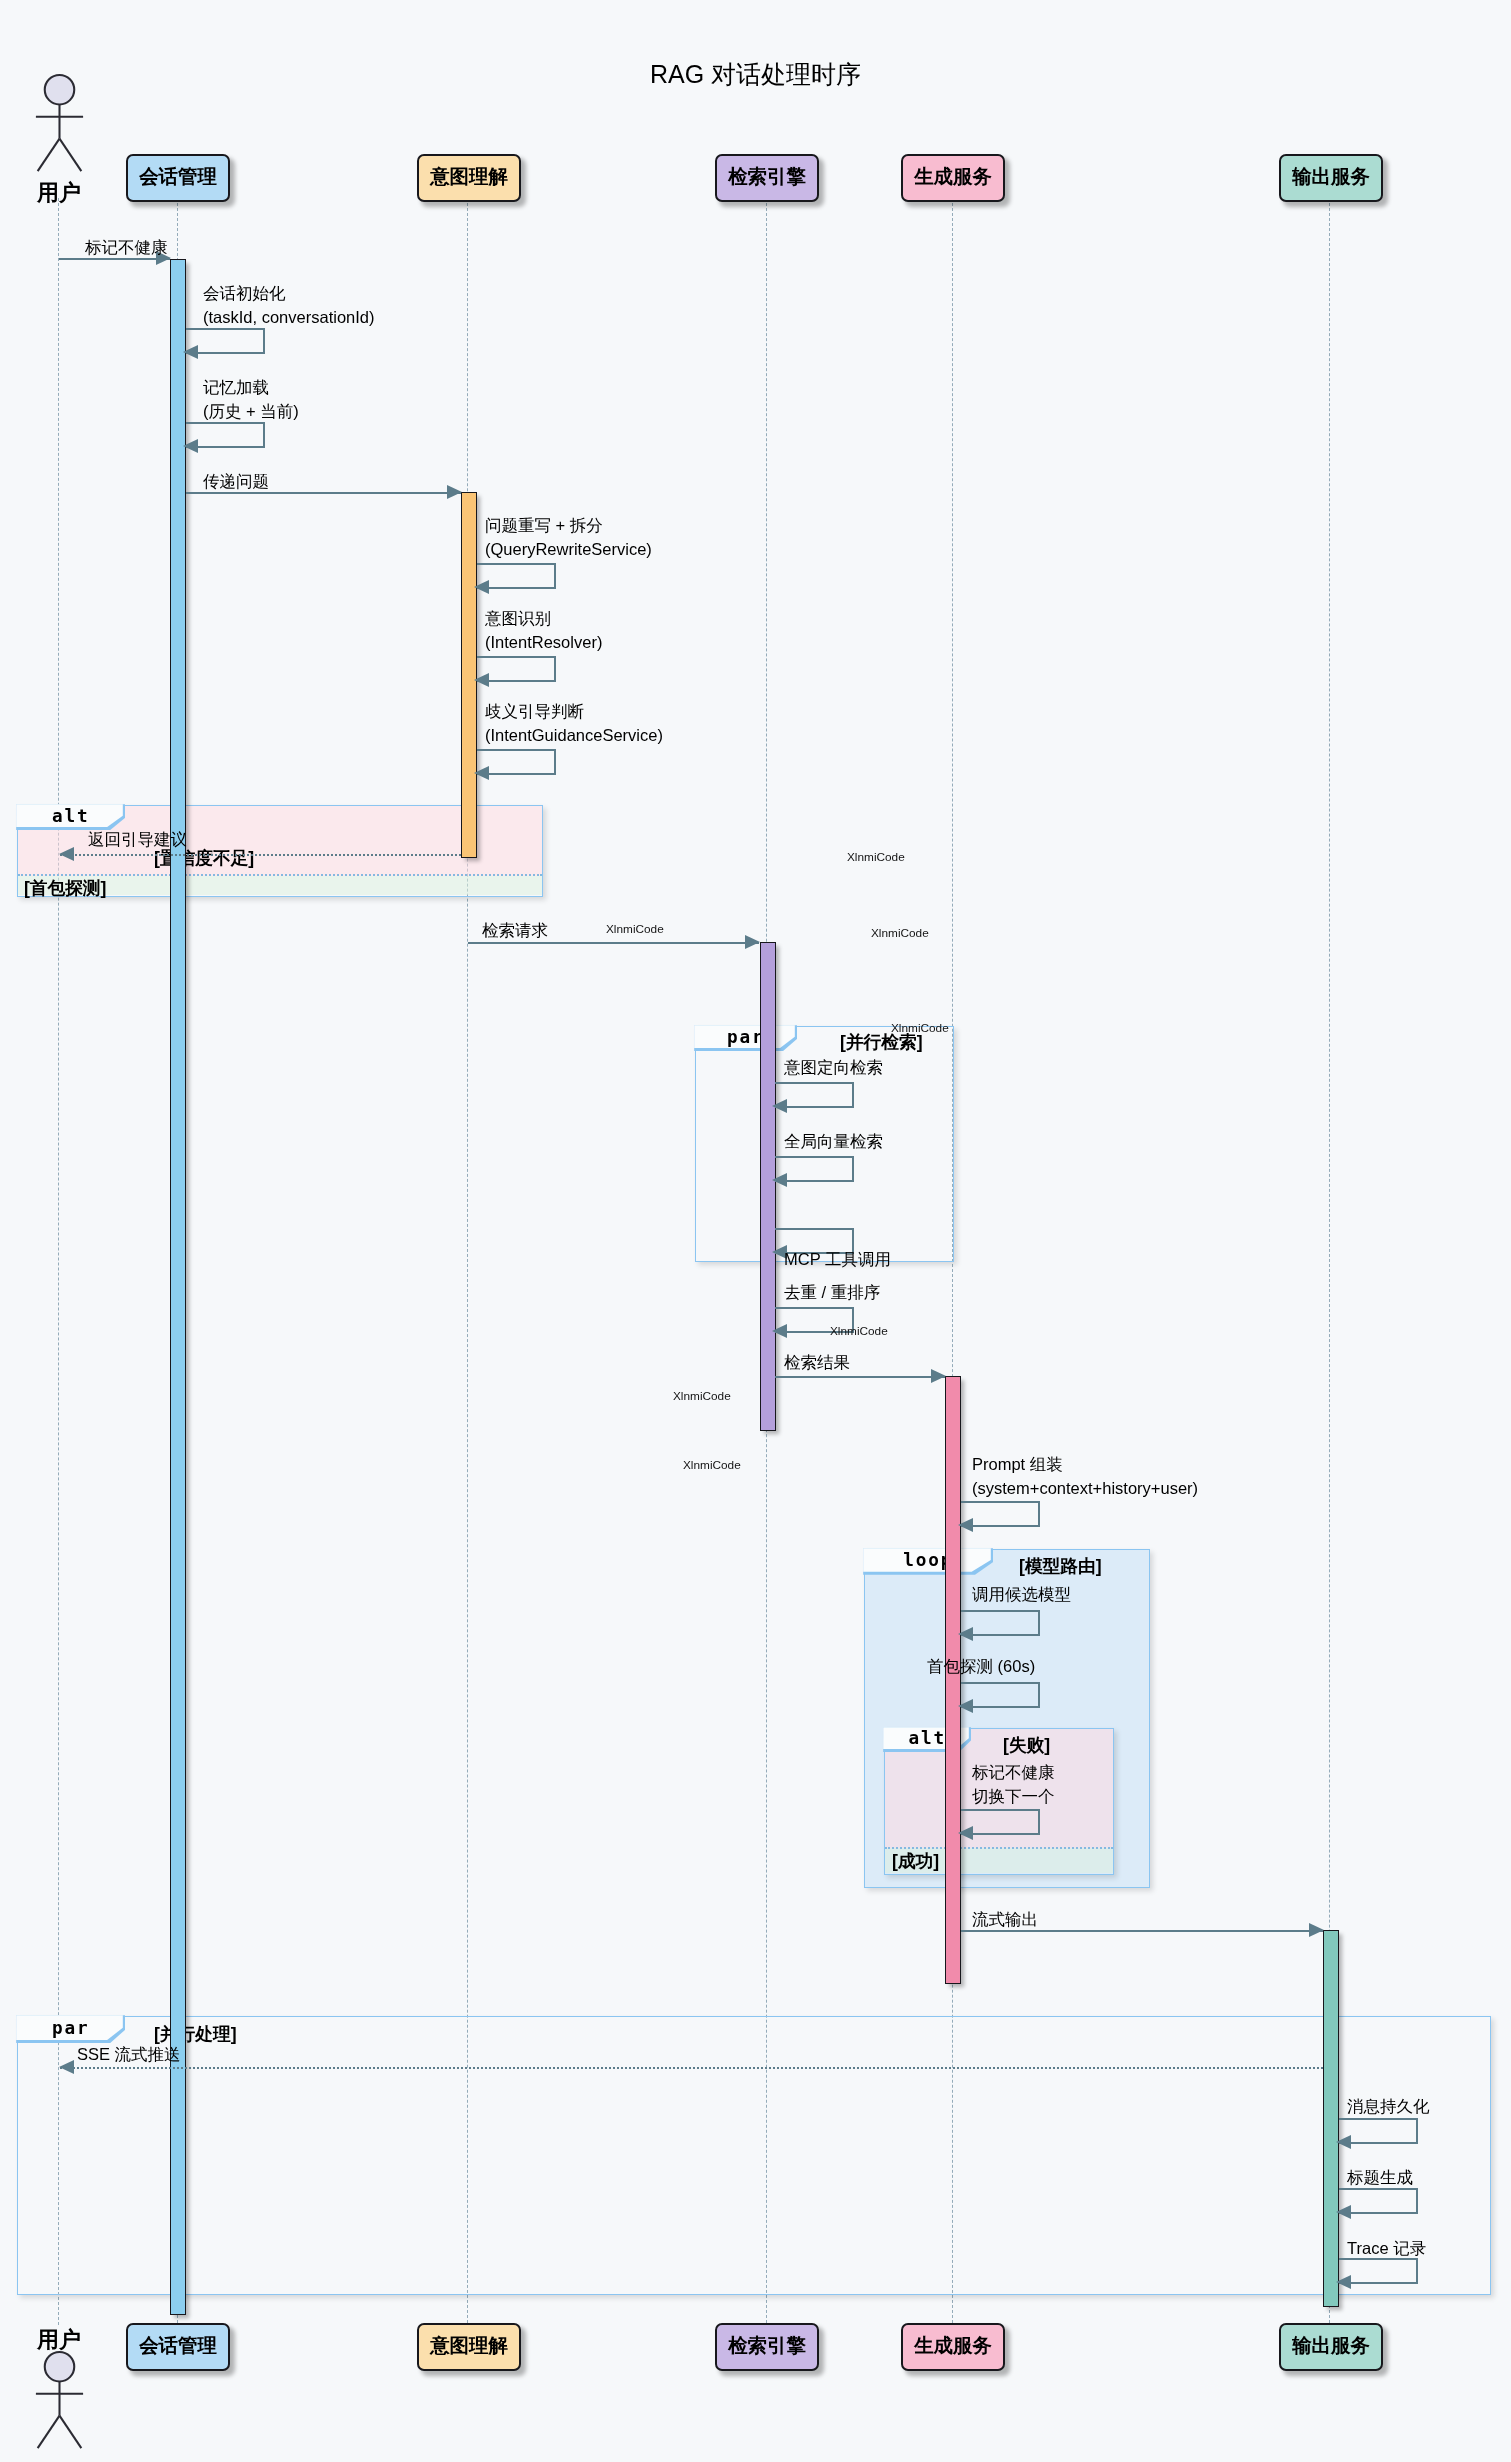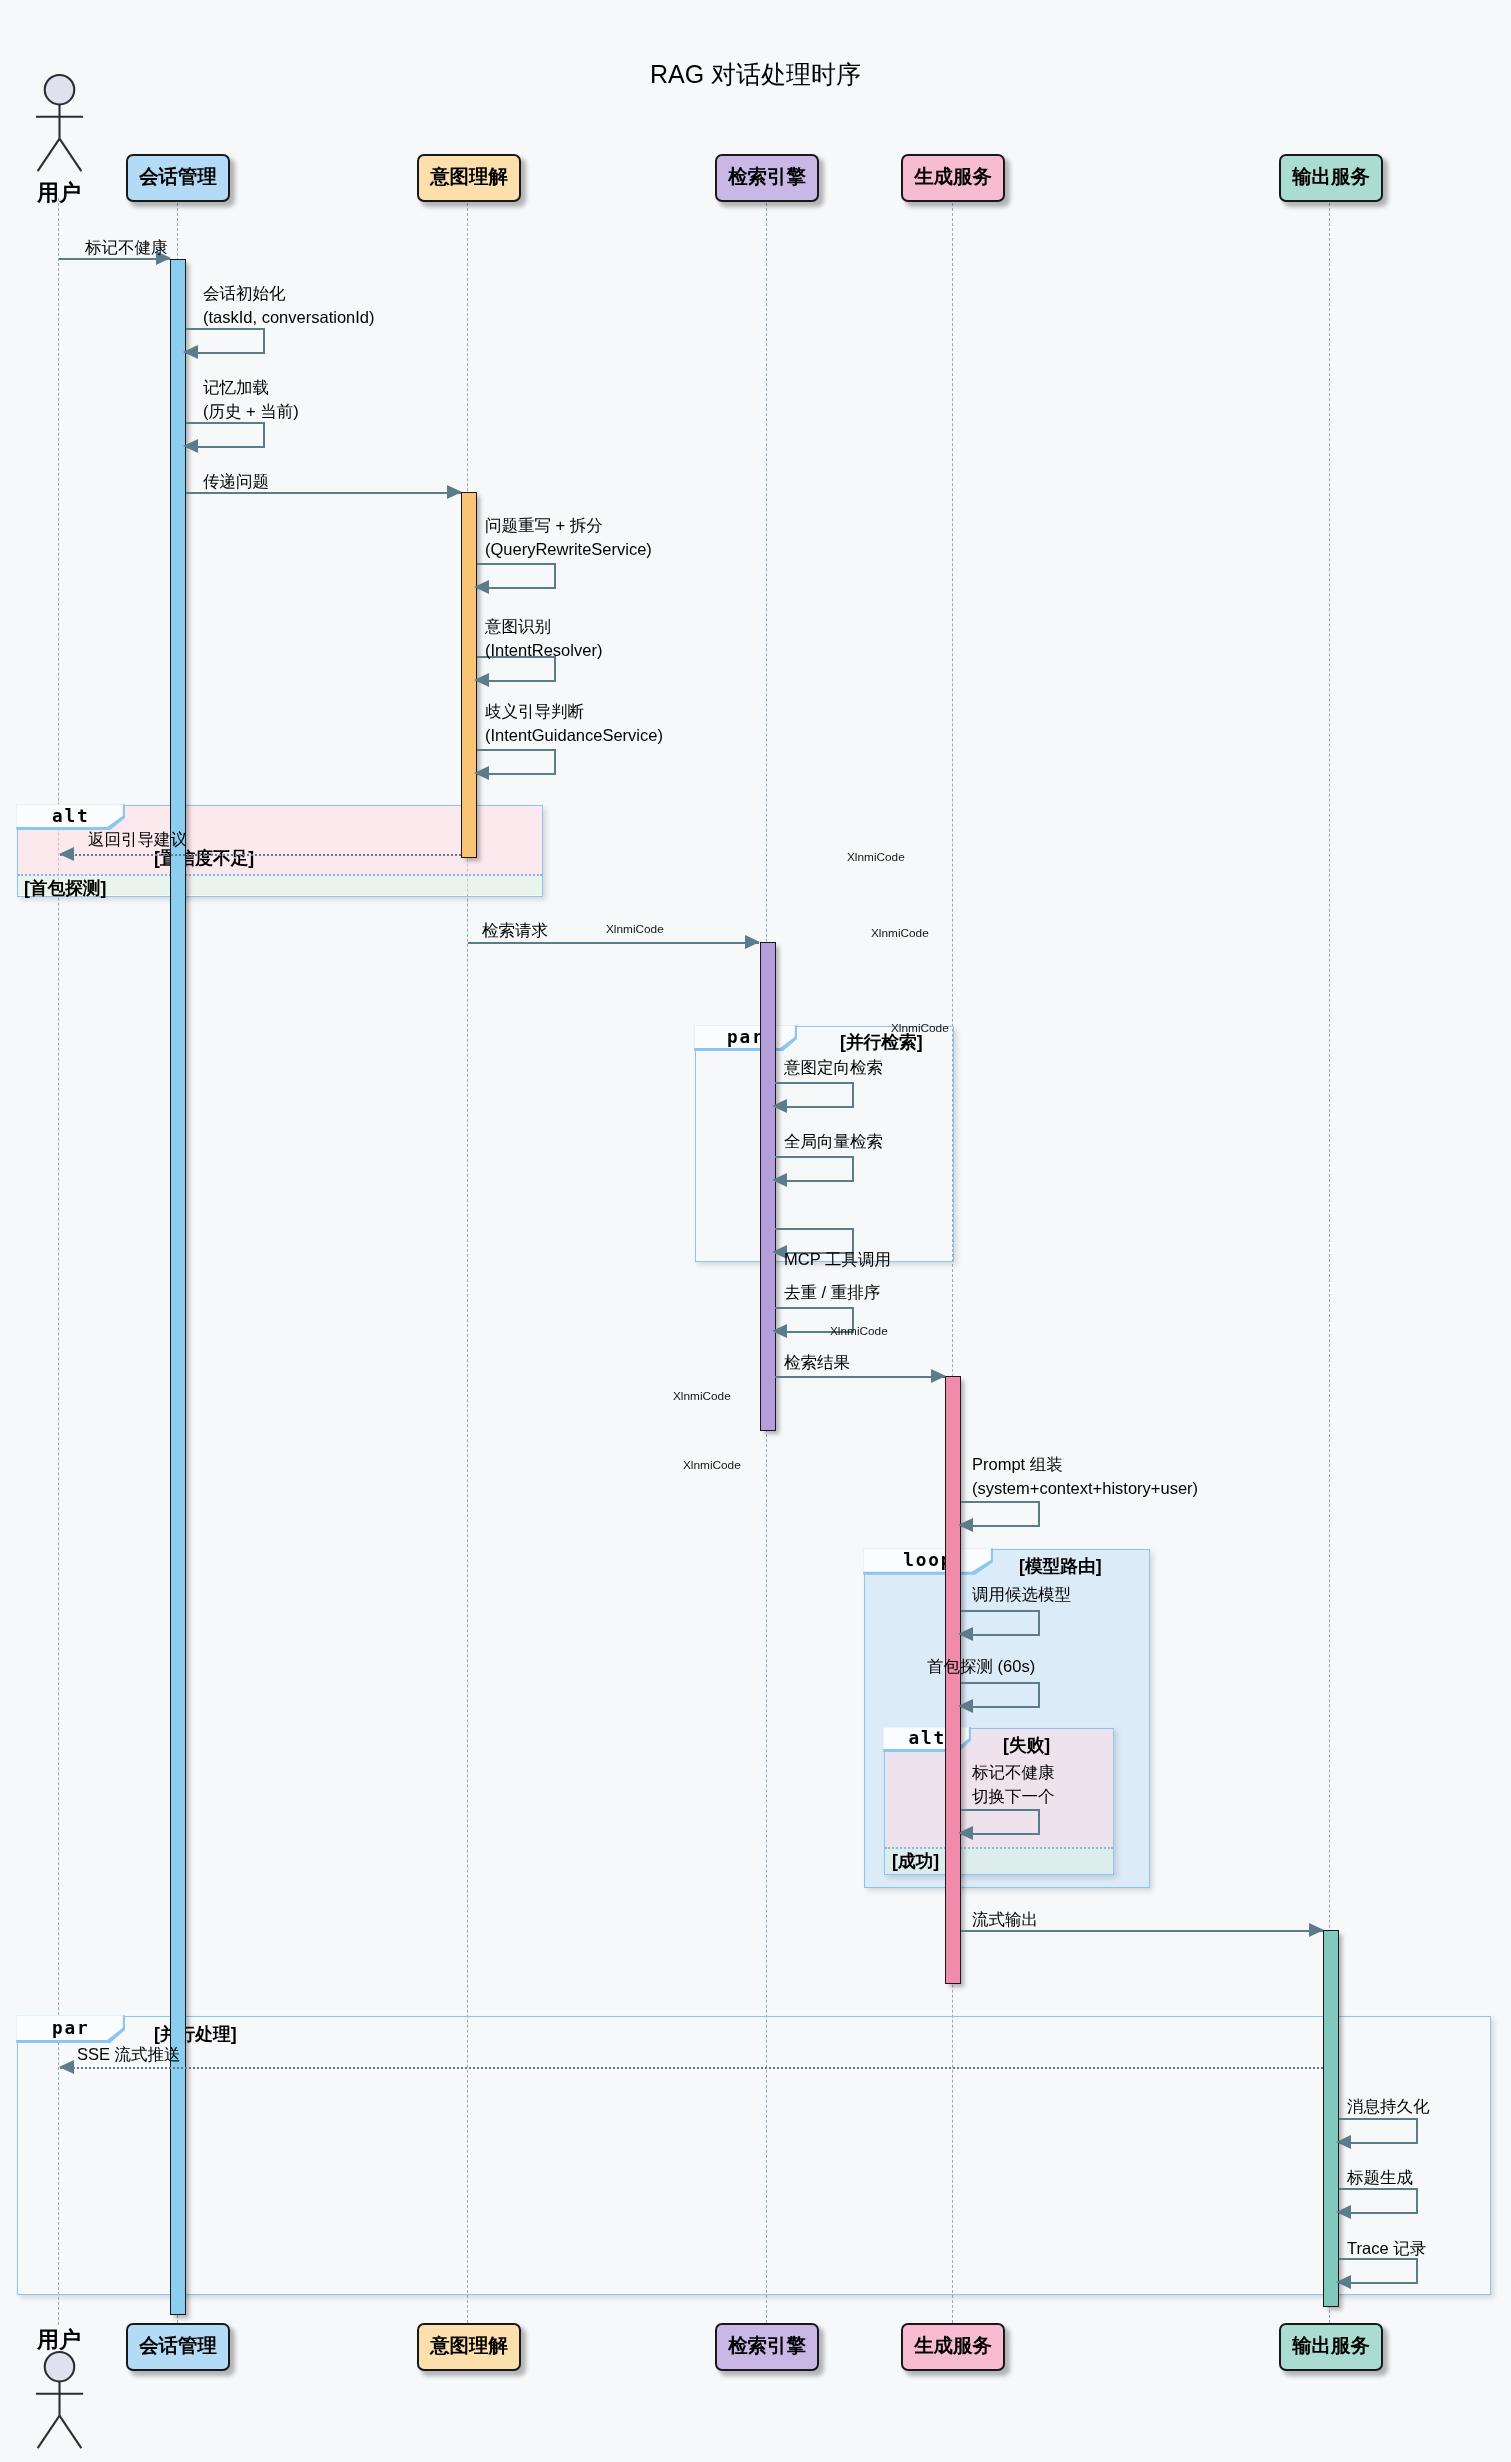--- a/index.html
+++ b/index.html
@@ -165,21 +165,21 @@
   </div>
   <div class="mlabel" style="left:203px; top:376px;">
     <div>记忆加载</div>
     <div>(历史 + 当前)</div>
   </div>
   <div class="mlabel" style="left:203px; top:470px;">传递问题</div>
   <div class="mlabel" style="left:485px; top:514px;">
     <div>问题重写 + 拆分</div>
     <div>(QueryRewriteService)</div>
   </div>
-  <div class="mlabel" style="left:485px; top:607px;margin-top:8px;">
+  <div class="mlabel" style="left:485px; top:607px;">
     <div>意图识别</div>
     <div>(IntentResolver)</div>
   </div>
   <div class="mlabel" style="left:485px; top:700px;">
     <div>歧义引导判断</div>
     <div>(IntentGuidanceService)</div>
   </div>
   <div class="mlabel" style="left:88px; top:828px;">返回引导建议</div>
   <div class="mlabel" style="left:482px; top:919px;">检索请求</div>
   <div class="mlabel" style="left:784px; top:1056px;">意图定向检索</div>

